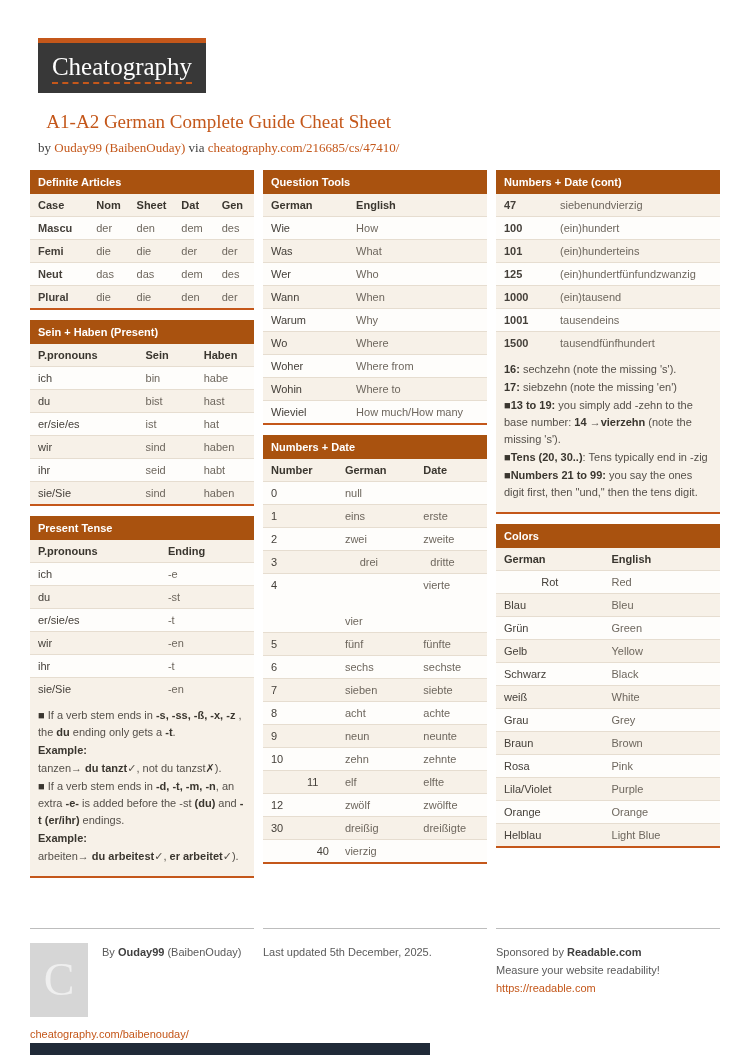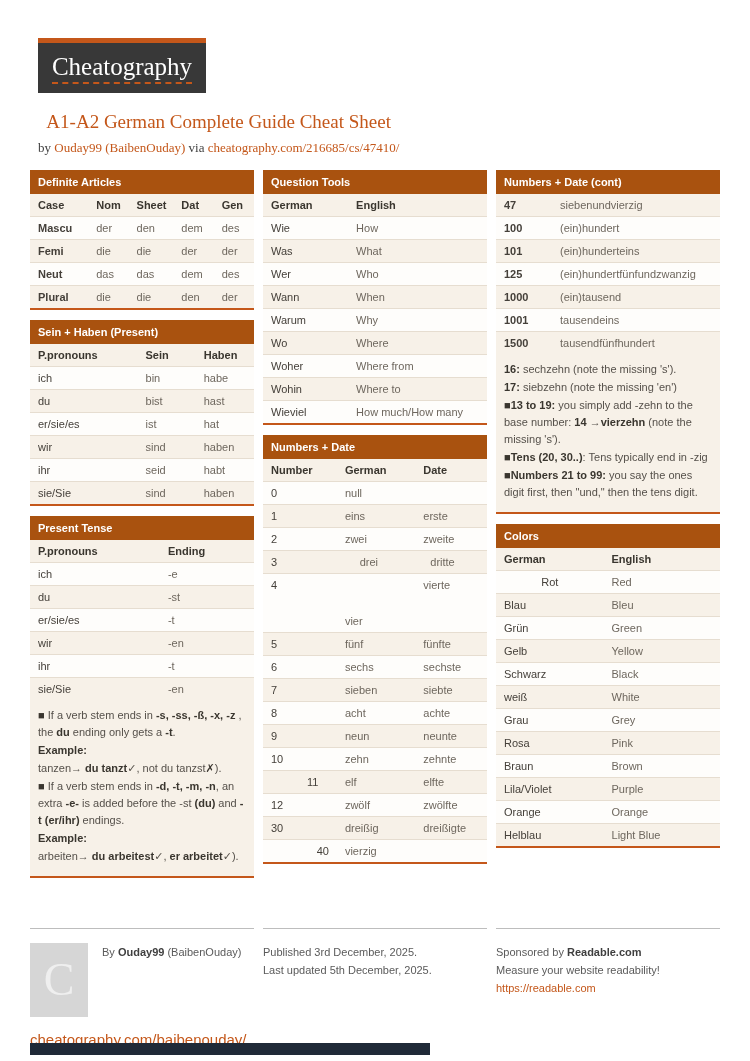--- a/index.html
+++ b/index.html
@@ -33,21 +33,21 @@
   .note { padding:7px 8px 10px 8px; font-size:11px; line-height:17px; color:#55504a; }
   .note .b { font-weight:700; color:#3a362f; }
   .note-line { margin-bottom:1px; }
 
   
   .footer { display:grid; grid-template-columns:repeat(3,1fr); gap:9px; margin:40px 30px 0 30px; }
   .fcol { border-top:1px solid #bdbdbd; padding-top:14px; font-size:11px; color:#5a5a5a; line-height:18px; }
   .fleft { display:flex; gap:14px; }
   .avatar { width:58px; height:74px; background:#d6d6d6; color:#efefef; font-family:"Liberation Serif","DejaVu Serif",serif;
             font-size:46px; display:flex; align-items:center; justify-content:center; flex:none; }
-  .profile-link { display:block; margin-top:14px; font-size:15px; }
+  .profile-link { display:block; margin-top:8px; font-size:11px; }
   .bold { font-weight:700; color:#3f3f3f; }
 
   .bottom-bar { position:absolute; left:30px; bottom:6px; width:400px; height:12px; background:#202a38; }
 </style>
 </head>
 <body>
 
 <div class="page">
 
   <div class="header">
@@ -391,26 +391,26 @@
             </div>
             <div class="trow">
               <div class="tcell" style="width: 48%;">weiß</div>
               <div class="tcell" style="width: 52%;">White</div>
             </div>
             <div class="trow">
               <div class="tcell" style="width: 48%;">Grau</div>
               <div class="tcell" style="width: 52%;">Grey</div>
             </div>
             <div class="trow">
+              <div class="tcell" style="width: 48%;">Braun</div>
+              <div class="tcell" style="width: 52%;">Brown</div>
+            </div>
+            <div class="trow">
               <div class="tcell" style="width: 48%;">Rosa</div>
               <div class="tcell" style="width: 52%;">Pink</div>
-            </div>
-            <div class="trow">
-              <div class="tcell" style="width: 48%;">Braun</div>
-              <div class="tcell" style="width: 52%;">Brown</div>
             </div>
             <div class="trow">
               <div class="tcell" style="width: 48%;">Lila/Violet</div>
               <div class="tcell" style="width: 52%;">Purple</div>
             </div>
             <div class="trow">
               <div class="tcell" style="width: 48%;">Orange</div>
               <div class="tcell" style="width: 52%;">Orange</div>
             </div>
             <div class="trow">
@@ -428,21 +428,20 @@
         <div class="avatar">C</div>
         <div>
           <span>By</span>
           <span class="bold">Ouday99</span>
           <span>(BaibenOuday)</span>
         </div>
       </div>
       <a href="#" class="link profile-link">cheatography.com/baibenouday/</a>
     </div>
     <div class="fcol">
-      <div>Published 3rd December, 2025.</div>
       <div>Last updated 5th December, 2025.</div>
     </div>
     <div class="fcol">
       <div>
         <span>Sponsored by</span>
         <span class="bold">Readable.com</span>
       </div>
       <div>Measure your website readability!</div>
       <a href="#" class="link">https://readable.com</a>
     </div>

